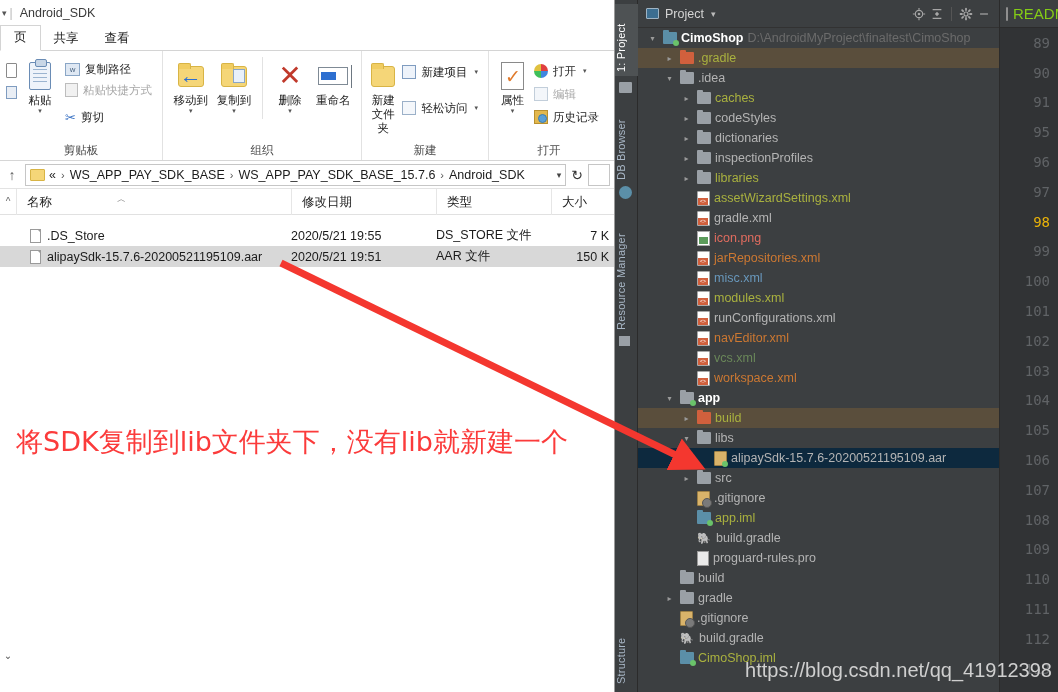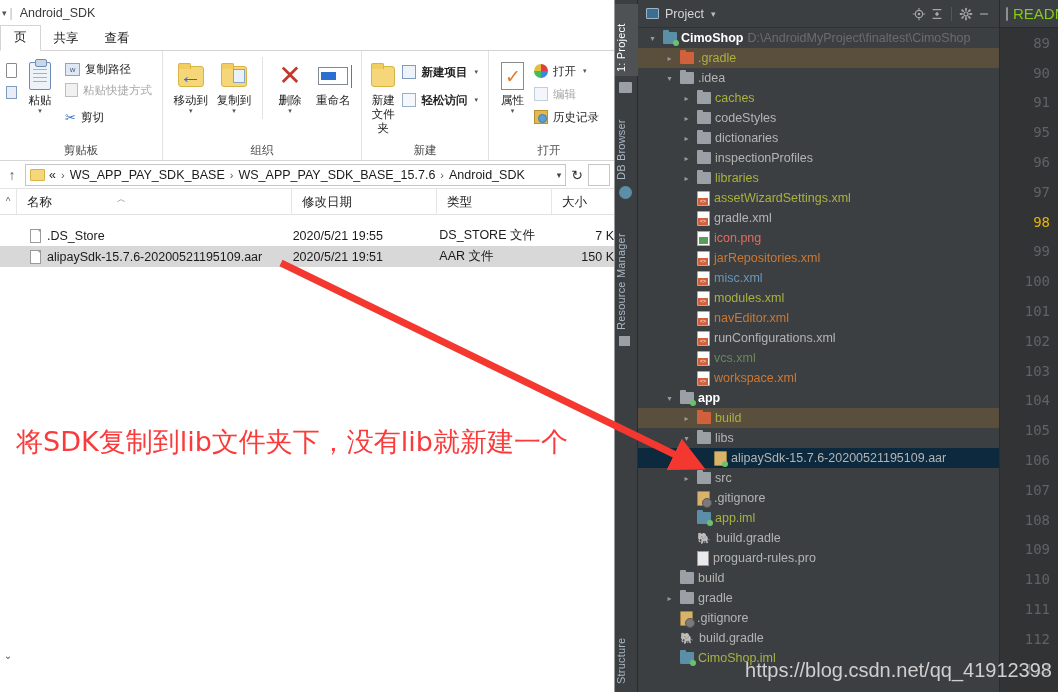--- a/index.html
+++ b/index.html
@@ -102,21 +102,21 @@
 
   .listhdr {
     height:26px; display:flex; align-items:center; font-size:12.5px; color:#1b1b1b;
     border-bottom:1px solid #e1e1e1; background:#fff; position:relative;
   }
   .listhdr .cell { padding-left:10px; border-left:1px solid #e6e6e6; height:26px; line-height:26px; }
   .listhdr .cell:first-child { border-left:none; }
   .sort-caret { position:absolute; left:100px; top:-3px; font-size:9px; color:#777;}
 
   .filelist { position:relative; background:#fff; }
-  .frow { height:21px; display:flex; align-items:center; font-size:12.5px; color:#1b1b1b;justify-content:space-between; }
+  .frow { height:21px; display:flex; align-items:center; font-size:12.5px; color:#1b1b1b; }
   .frow.sel { background:#d8d8d8; }
   .frow .c-name { display:flex; align-items:center; gap:6px; padding-left:30px; }
   .frow .c-date { }
   .frow .c-type { }
   .frow .c-size { text-align:right; }
   .pagefile {
     width:11px; height:14px; background:#fff; border:1px solid #9a9a9a; position:relative;
   }
   .pagefile:after{content:'';position:absolute;right:-1px;top:-1px;border-width:0 4px 4px 0;border-style:solid;border-color:transparent #9a9a9a transparent transparent;}
 
@@ -335,21 +335,21 @@
 
       <div class="rgroup" style="width:127px;">
         <div class="rgroup-body">
           <div class="bigbtn" style="width:46px;">
             <span class="ico">
                 <span class="ic ic-folder" style="width:24px;"></span>
               </span>
             <span style="white-space:pre-line;">新建
 文件夹</span>
           </div>
-          <div class="smallcol" style="gap:10px;padding-top:6px;font-weight:bold;">
+          <div class="smallcol" style="gap:18px;padding-top:6px;">
             <div class="smallbtn">
               <span style="width:14px;height:14px;background:#eef3fa;border:1px solid #7f9cc0;"></span>
               <span>新建项目</span>
               <span class="caret">▾</span>
             </div>
             <div class="smallbtn">
               <span style="width:14px;height:14px;background:#f4f7fb;border:1px solid #9bb0c8;"></span>
               <span>轻松访问</span>
               <span class="caret">▾</span>
             </div>
@@ -599,29 +599,29 @@
               <span class="tag">&lt;&gt;</span>
             </span>
             <span class="t-olive">modules.xml</span>
           </div>
           <div class="tnode">
             <span style="width:38px;flex:0 0 38px;"></span>
             <span class="tw"></span>
             <span class="xicon">
               <span class="tag">&lt;&gt;</span>
             </span>
-            <span class="t-orange">navEditor.xml</span>
+            <span class="t-default">runConfigurations.xml</span>
           </div>
           <div class="tnode">
             <span style="width:38px;flex:0 0 38px;"></span>
             <span class="tw"></span>
             <span class="xicon">
               <span class="tag">&lt;&gt;</span>
             </span>
-            <span class="t-default">runConfigurations.xml</span>
+            <span class="t-orange">navEditor.xml</span>
           </div>
           <div class="tnode">
             <span style="width:38px;flex:0 0 38px;"></span>
             <span class="tw"></span>
             <span class="xicon">
               <span class="tag">&lt;&gt;</span>
             </span>
             <span class="t-green">vcs.xml</span>
           </div>
           <div class="tnode">

